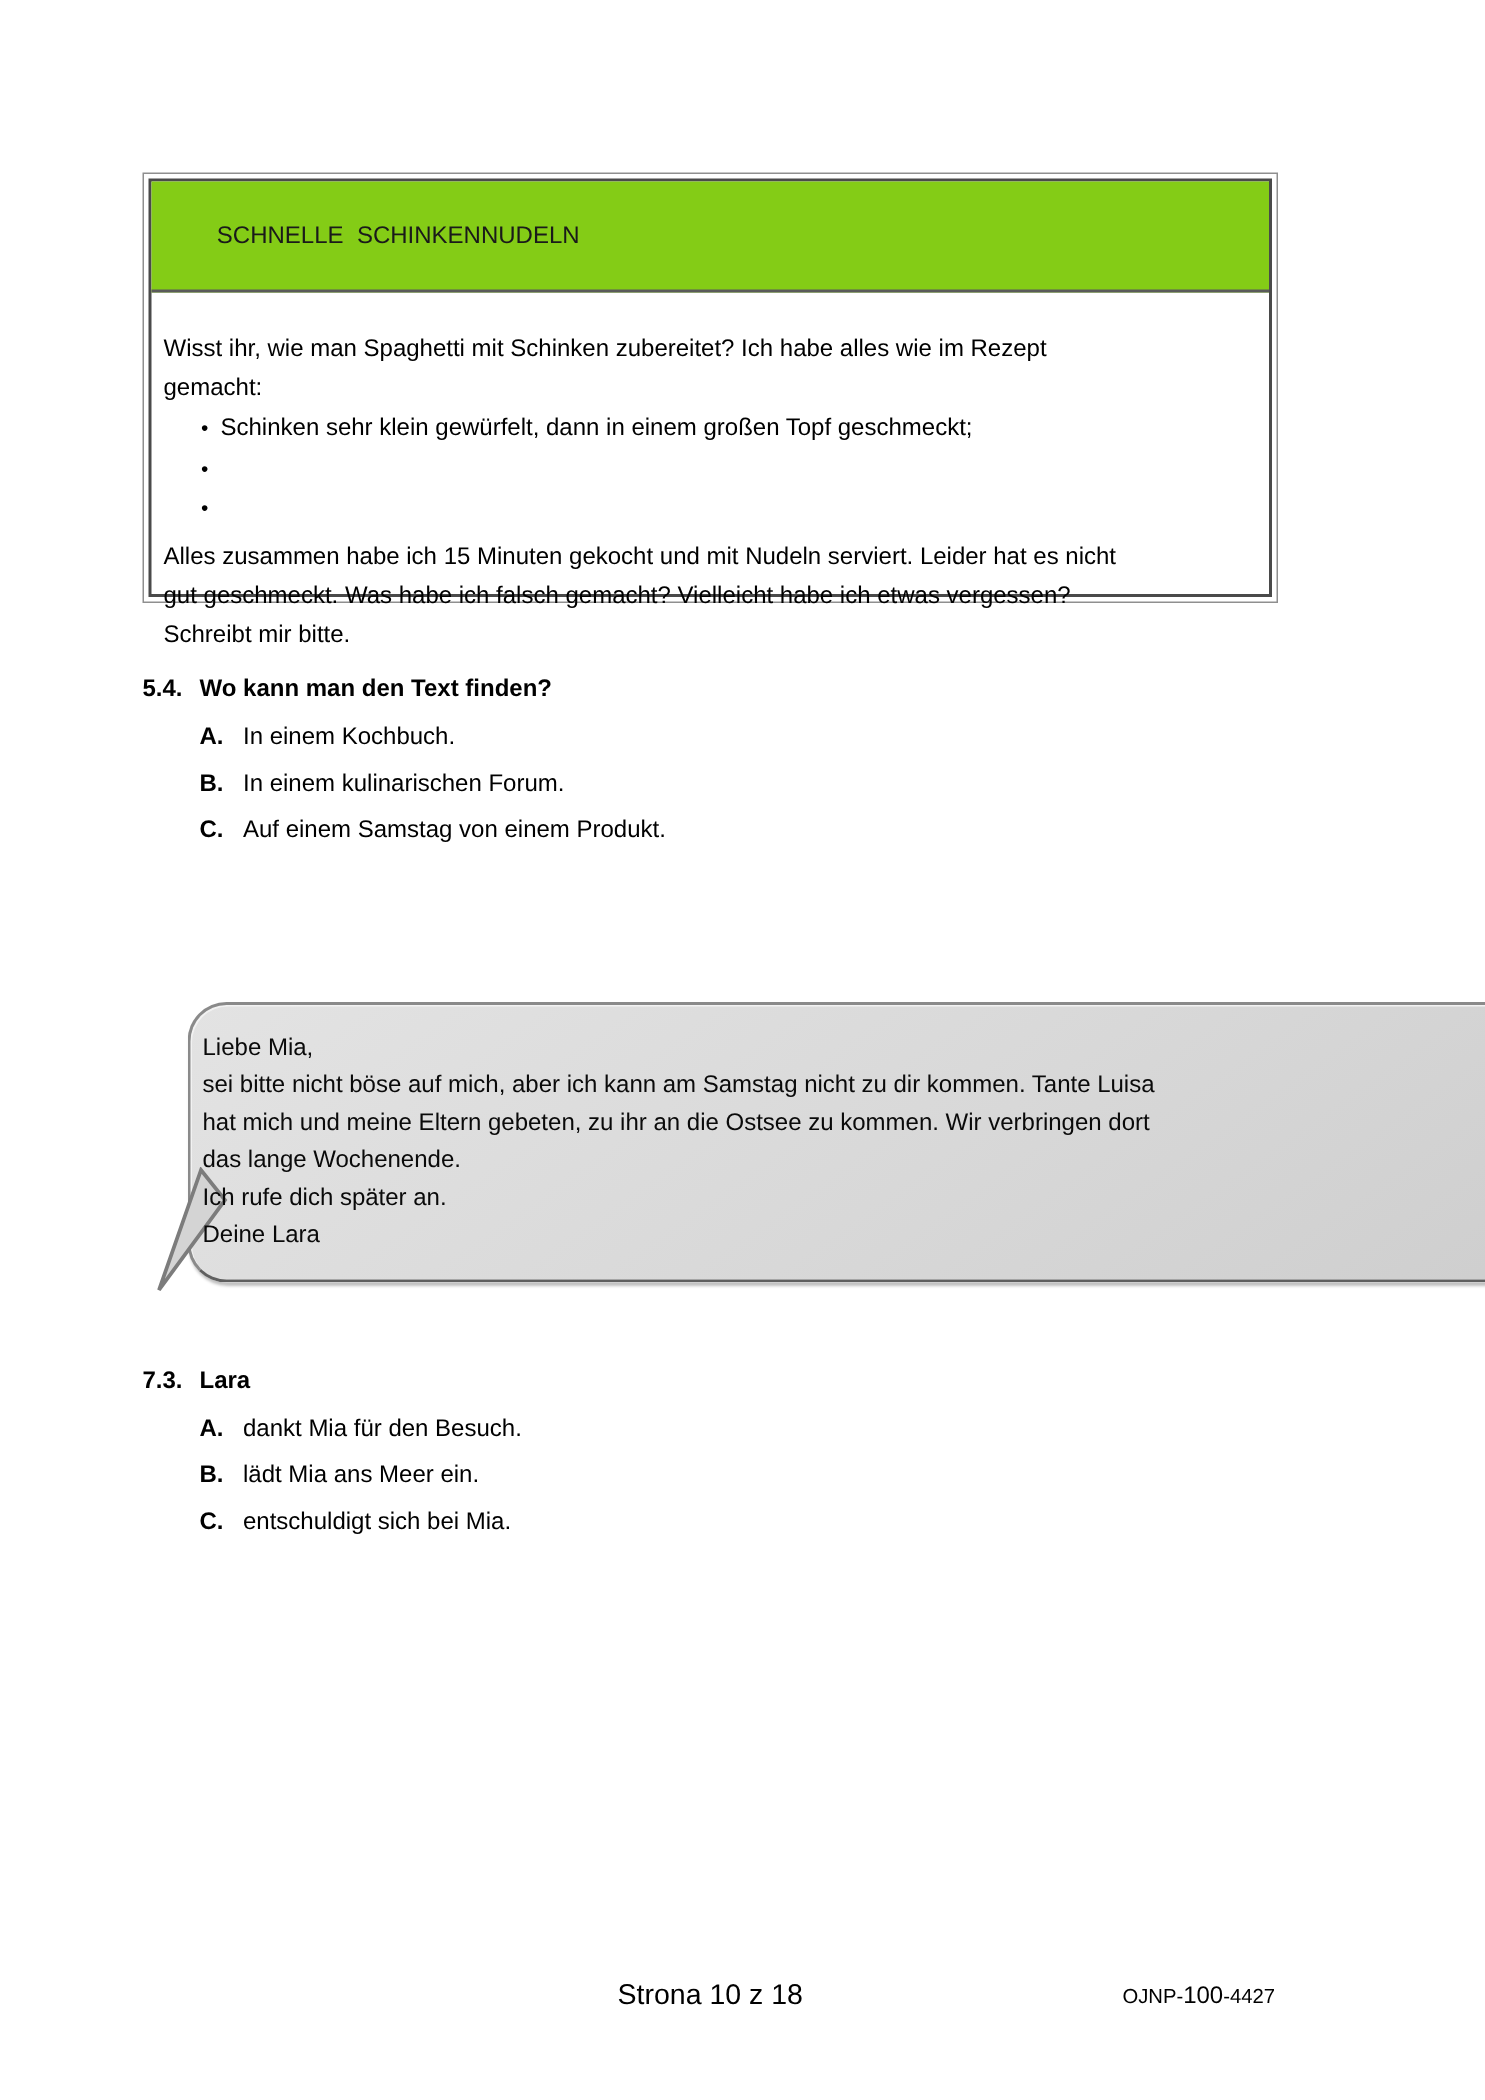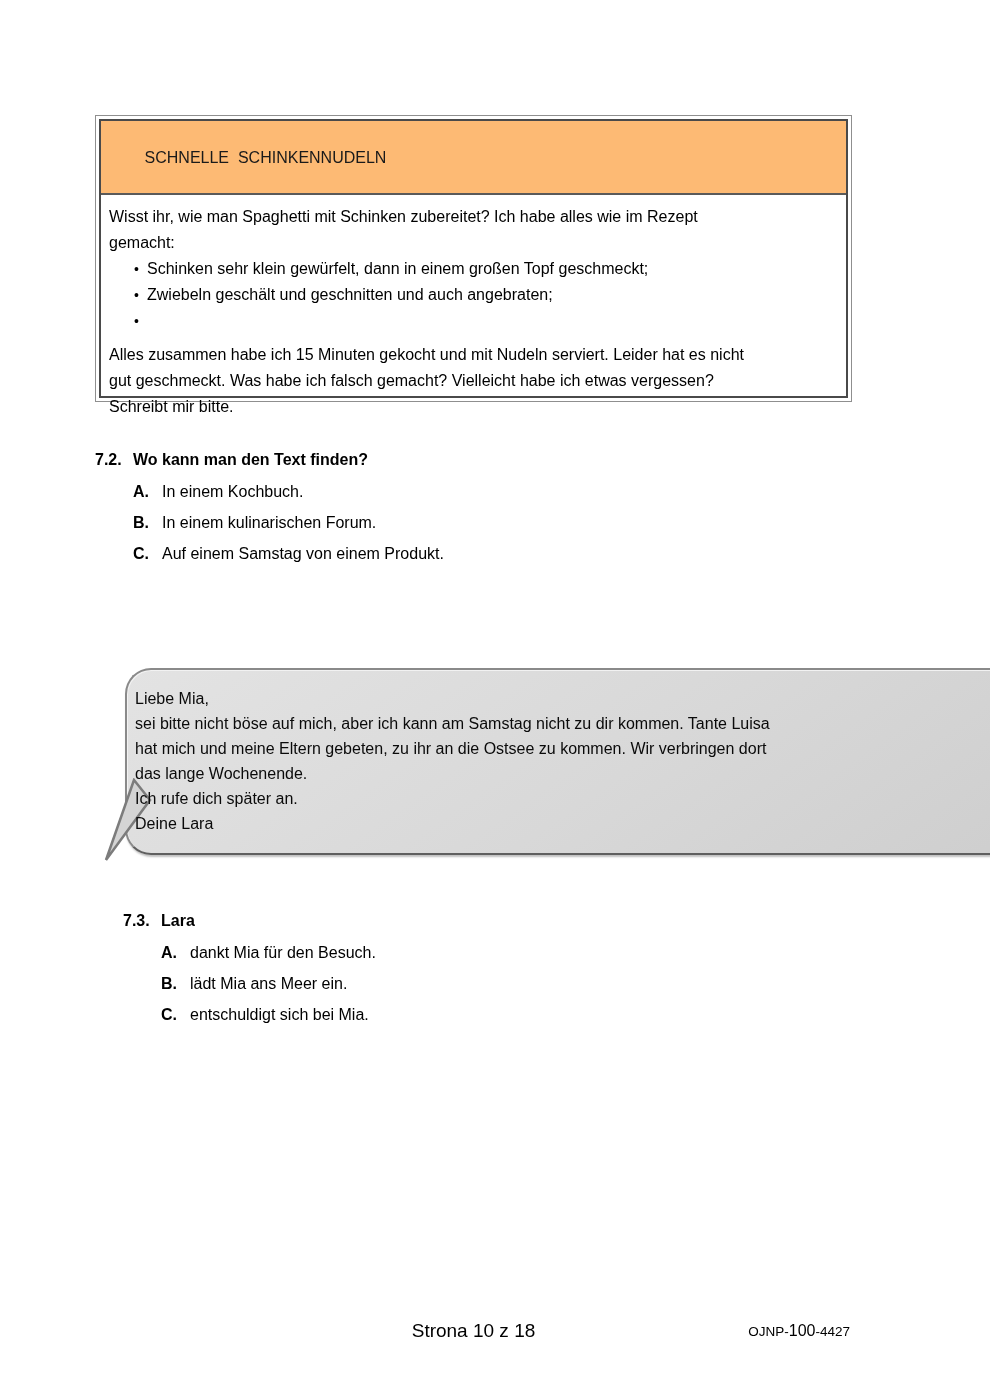--- a/index.html
+++ b/index.html
@@ -29,30 +29,30 @@
     box-sizing: border-box;
     background: #ffffff;
   }
   .textbox-inner {
     border: 2px solid #4a4a4a;
     height: 100%;
     box-sizing: border-box;
     background: #ffffff;
   }
   .textbox-header {
-    background: #fdba74;
+    background: #84cc16;
     border-bottom: 2px solid #5a5a5a;
     padding: 8px 10px 7px 8px;
     font-size: 16px;
     line-height: 19px;
     white-space: pre;
     color: #1a1a1a;
   }
   .textbox-body {
-    padding: 9px 10px 10px 8px;
+    padding: 25px 10px 10px 8px;
     font-size: 16px;
     line-height: 26px;
   }
   .pre-lines { white-space: pre; }
   .bullet-list {
     margin: 0;
     padding: 0;
     list-style: none;
   }
   .bullet-item {
@@ -69,21 +69,21 @@
   .outro { margin-top: 8px; }
 
   
   .question {
     position: absolute;
     left: 95px;
     width: 760px;
     font-size: 16px;
   }
   .q-72 { top: 450px; }
-  .q-73 { top: 911px; margin-left: 28px; }
+  .q-73 { top: 911px; }
   .q-head {
     display: flex;
     font-weight: bold;
     line-height: 19px;
   }
   .q-num { width: 38px; flex: 0 0 auto; }
   .q-options {
     margin-top: 13px;
     display: flex;
     flex-direction: column;
@@ -160,36 +160,35 @@
       <div class="textbox-body">
         <div class="pre-lines">Wisst ihr, wie man Spaghetti mit Schinken zubereitet? Ich habe alles wie im Rezept
 gemacht:</div>
         <ul class="bullet-list">
           <li class="bullet-item">
             <span class="bullet-dot">•</span>
             <span class="bullet-text">Schinken sehr klein gewürfelt, dann in einem großen Topf geschmeckt;</span>
           </li>
           <li class="bullet-item">
             <span class="bullet-dot">•</span>
-            <span class="bullet-text">Zwiebeln geschält und geschnitten und auch angebraten;</span>
           </li>
           <li class="bullet-item">
             <span class="bullet-dot">•</span>
           </li>
         </ul>
         <div class="pre-lines outro">Alles zusammen habe ich 15 Minuten gekocht und mit Nudeln serviert. Leider hat es nicht
 gut geschmeckt. Was habe ich falsch gemacht? Vielleicht habe ich etwas vergessen?
 Schreibt mir bitte.</div>
       </div>
     </div>
   </div>
 
   <div class="question q-72">
     <div class="q-head">
-      <span class="q-num">7.2.</span>
+      <span class="q-num">5.4.</span>
       <span class="q-prompt">Wo kann man den Text finden?</span>
     </div>
     <div class="q-options">
       <div class="option-row">
         <span class="option-letter">A.</span>
         <span class="option-text">In einem Kochbuch.</span>
       </div>
       <div class="option-row">
         <span class="option-letter">B.</span>
         <span class="option-text">In einem kulinarischen Forum.</span>

